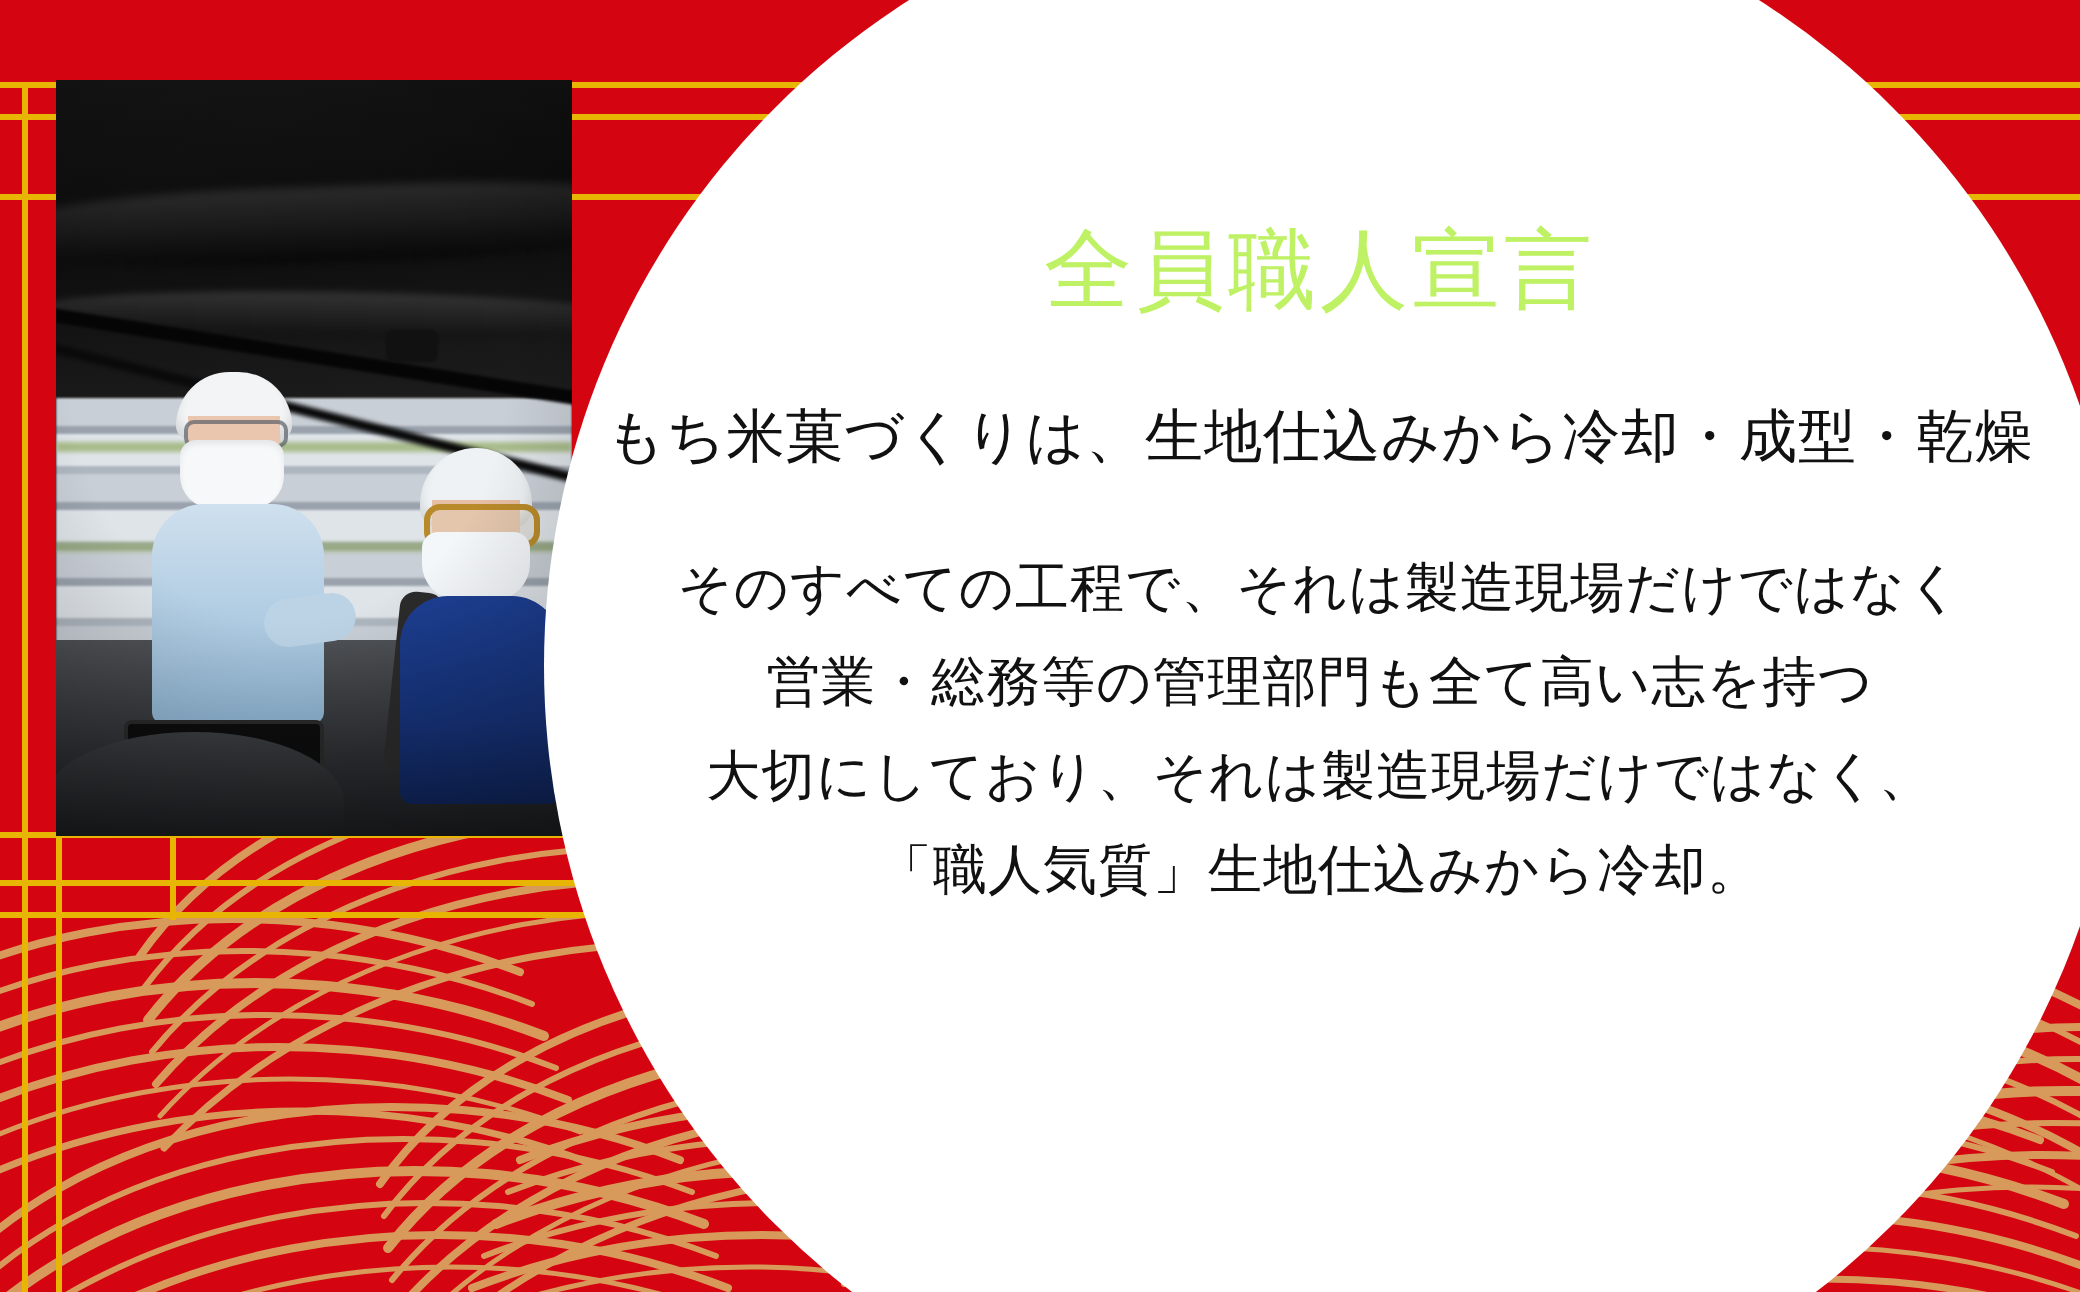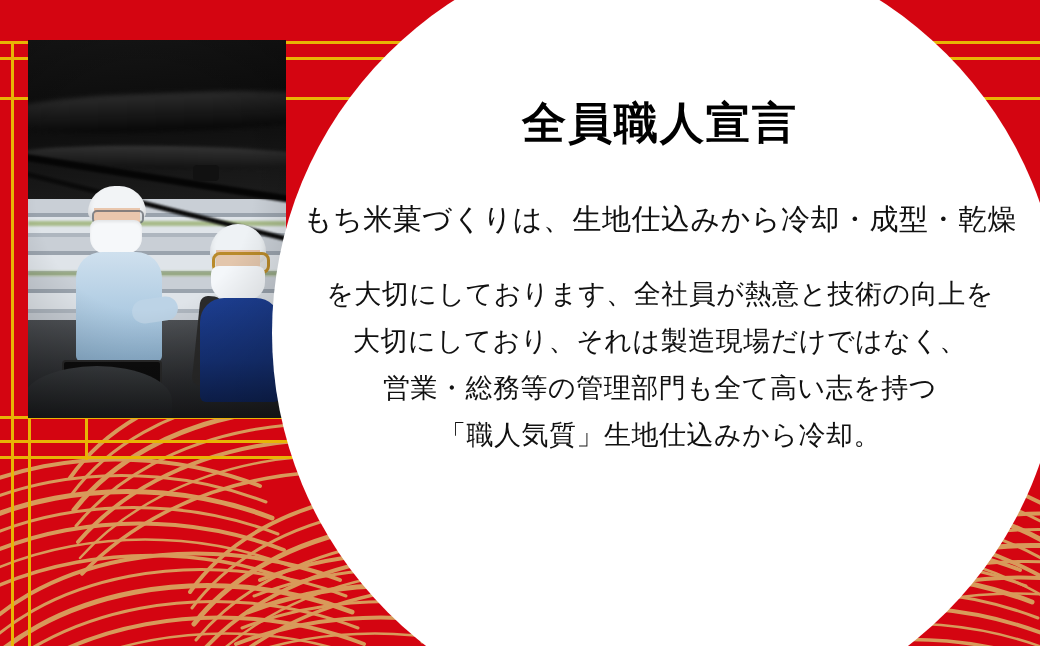--- a/index.html
+++ b/index.html
@@ -194,26 +194,26 @@
   .content {
     position: absolute;
     left: 290px;
     top: 0;
     width: 740px;
     height: 646px;
     text-align: center;
   }
   .title {
     position: absolute;
-    left: 0; top: 94px;
+    left: 0; top: 106px;
     width: 100%;
     font-size: 44px;
-    font-weight: bold;
+    font-weight: normal;
     letter-spacing: 2px;
-    color: #000000;
+    color: #bef264;
   }
   .body-copy {
     position: absolute;
     left: 0;
     top: 196px;
     width: 100%;
     color: #111111;
   }
   .para {
     font-size: 29px;
@@ -324,22 +324,22 @@
 
     <div class="body-copy">
 
       <div class="para p1">
         <span class="line">もち米菓づくりは、生地仕込みから冷却・成型・乾燥</span>
       </div>
 
       <div class="spacer"></div>
 
       <div class="para p2">
-        <span class="line">を大切にしております、全社員が熱意と技術の向上を</span>
+        <span class="line">そのすべての工程で、それは製造現場だけではなく</span>
+        <span class="line">営業・総務等の管理部門も全て高い志を持つ</span>
         <span class="line">大切にしており、それは製造現場だけではなく、</span>
-        <span class="line">営業・総務等の管理部門も全て高い志を持つ</span>
         <span class="line">「職人気質」生地仕込みから冷却。</span>
       </div>
 
     </div>
   </div>
 
 </div>
 
 </body></html>

